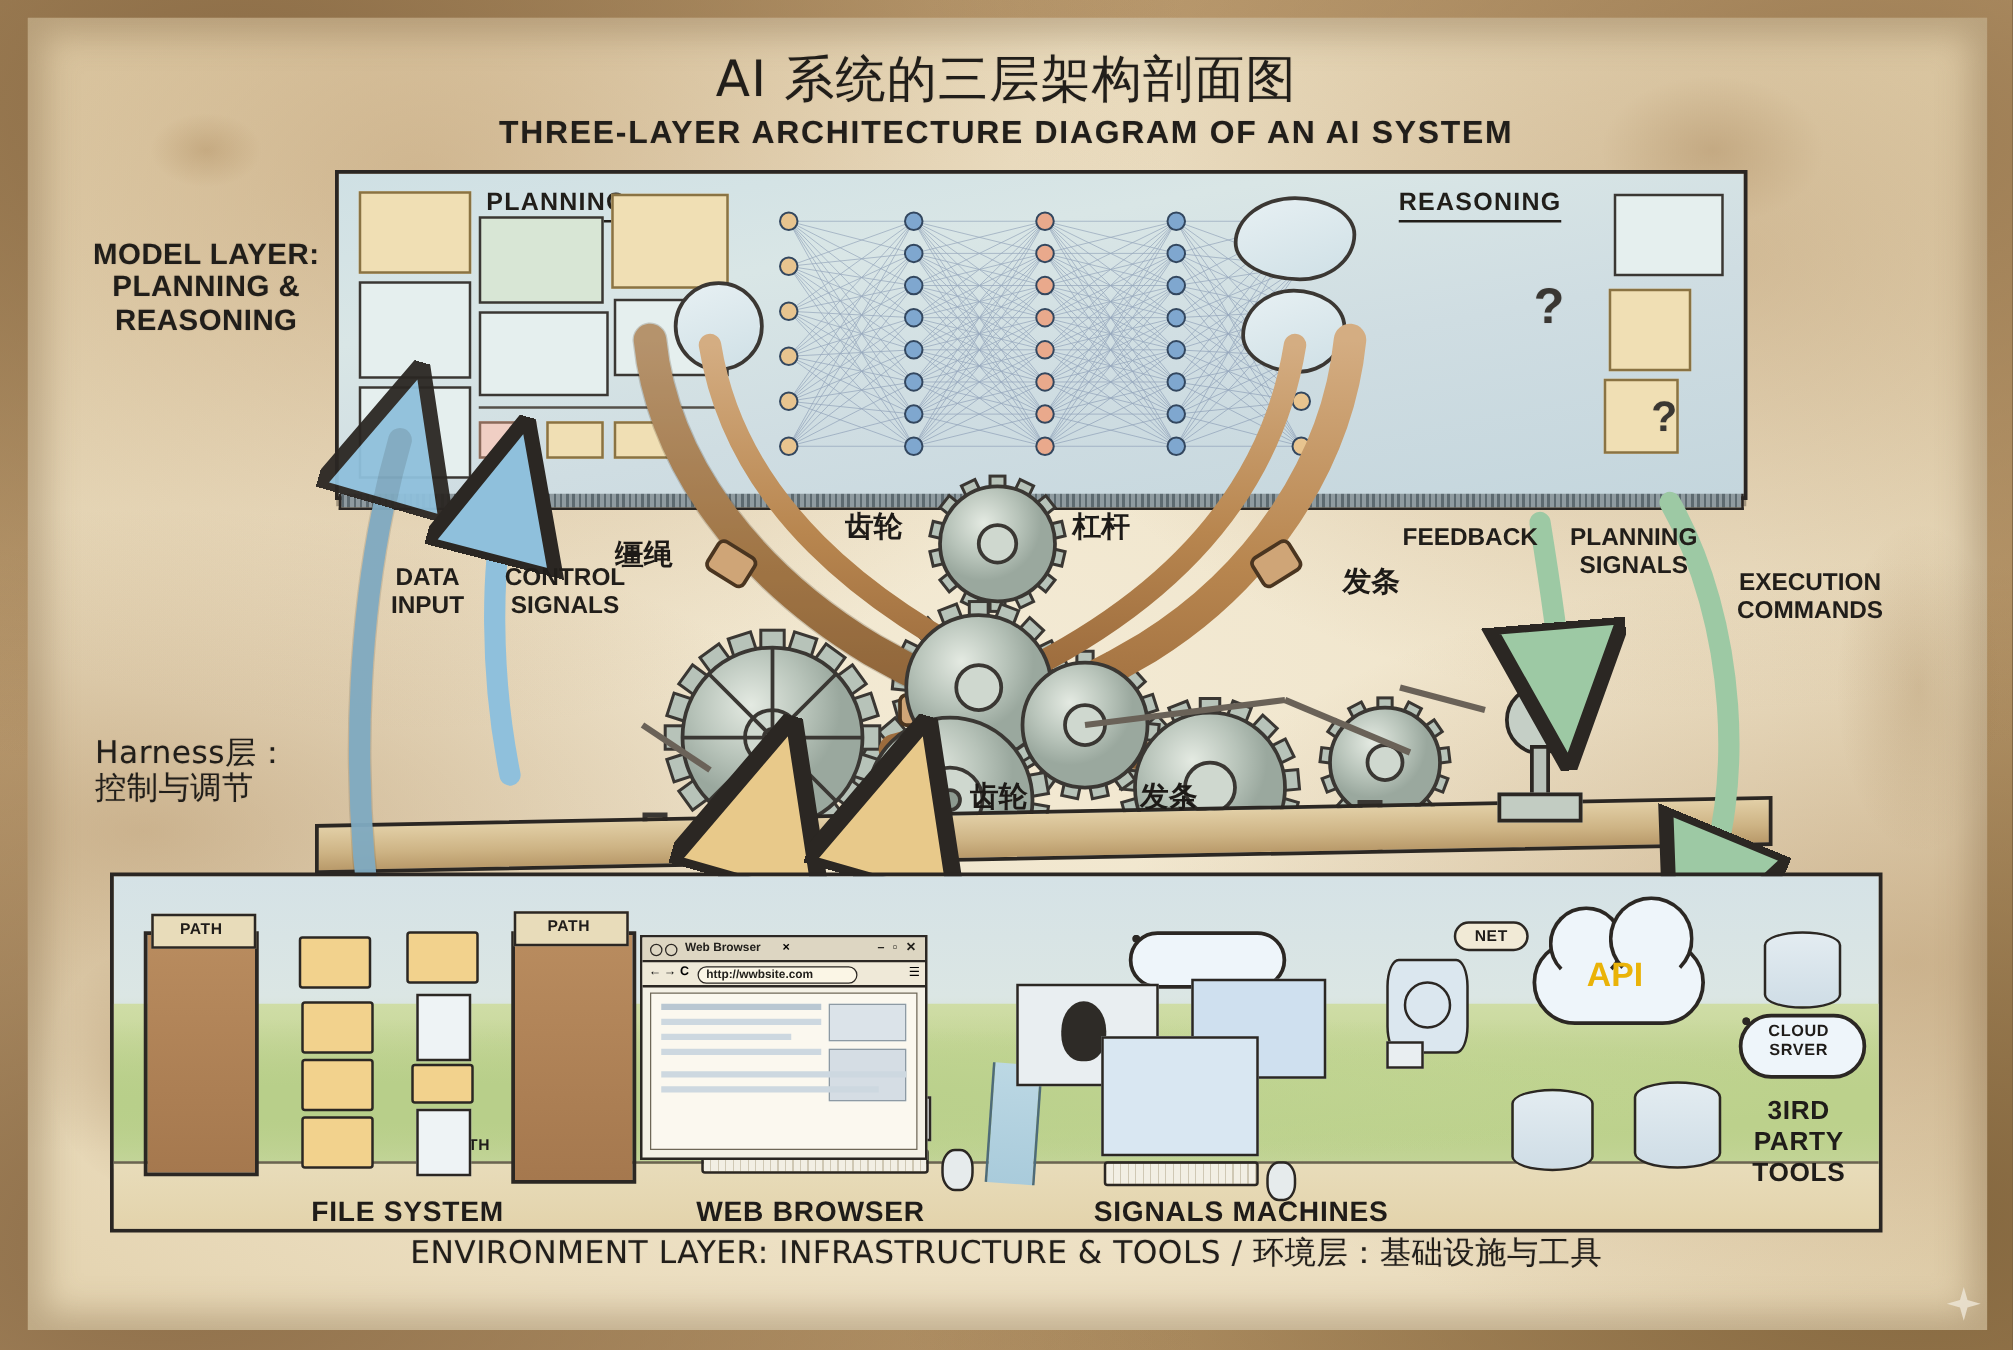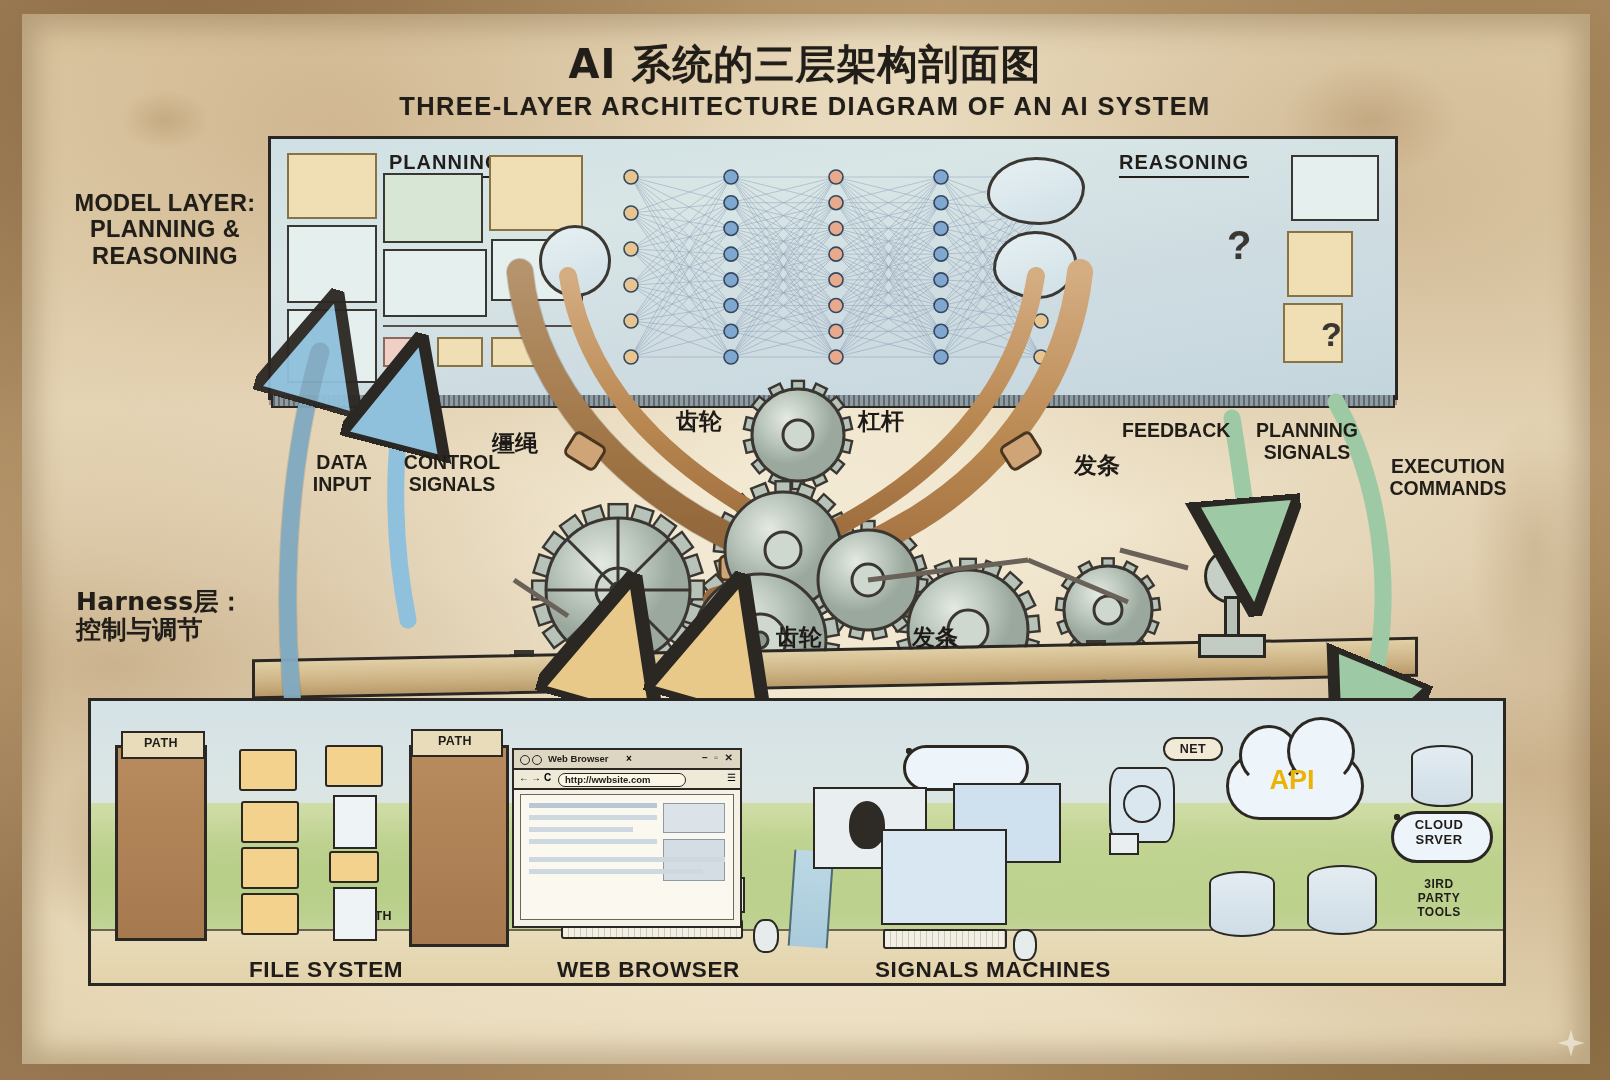--- a/index.html
+++ b/index.html
@@ -33,21 +33,21 @@
       radial-gradient(ellipse 102% 103% at 50% 50%, #000 86%, rgba(0,0,0,.15) 97%, transparent 100%);
             mask-image:
       radial-gradient(ellipse 102% 103% at 50% 50%, #000 86%, rgba(0,0,0,.15) 97%, transparent 100%);
   }
   .stain{position:absolute;border-radius:50%;pointer-events:none;}
   .lbl{
     position:absolute;color:#211e1a;font-weight:700;letter-spacing:.4px;
     line-height:1.12;text-align:center;white-space:pre-line;
     text-shadow:0 0 1px rgba(60,45,30,.25);
   }
-  .cn{font-family:"DejaVu Sans","Liberation Sans",sans-serif;font-weight:700;}
+  .cn{font-family:"DejaVu Sans","Liberation Sans",sans-serif;font-weight:400;}
 
   
   #title-cn{left:0;right:0;top:42px;font-size:40px;letter-spacing:1px;}
   #title-en{left:0;right:0;top:92px;font-size:25.5px;letter-spacing:1.4px;}
 
   
   .model-panel{
     position:absolute;left:268px;top:136px;width:1124px;height:258px;
     background:linear-gradient(170deg,#cfe0e4 0%,#d9e6e6 30%,#cfdde2 60%,#c4d6dd 100%);
     border:3px solid #2a2623;
@@ -797,21 +797,21 @@
     <div class="monk brown" style="left:1036px;top:126px;width:54px;height:138px;"></div>
     <div style="position:absolute;left:1018px;top:132px;width:26px;height:18px;background:#e9eef1;border:2.5px solid #2b2723;"></div>
 
     <div class="db" style="left:1320px;top:44px;width:58px;height:58px;"></div>
     <div class="db" style="left:1118px;top:170px;width:62px;height:62px;"></div>
     <div class="db" style="left:1216px;top:164px;width:66px;height:66px;"></div>
 
     <div class="cloud" style="left:1300px;top:110px;width:96px;height:46px;"></div>
     <div class="tag" style="left:1300px;top:116px;width:96px;font-size:13px;white-space:pre-line;z-index:4;">CLOUD
 SRVER</div>
-    <div class="tag" style="left:1296px;top:176px;width:104px;font-size:12px;white-space:pre-line;line-height:1.18;">3IRD
+    <div class="tag" style="left:1296px;top:176px;width:104px;font-size:21px;white-space:pre-line;line-height:1.18;">3IRD
 PARTY
 TOOLS</div>
 
     <div class="env-cap" style="left:158px;top:256px;">FILE SYSTEM</div>
     <div class="env-cap" style="left:466px;top:256px;">WEB BROWSER</div>
     <div class="env-cap" style="left:784px;top:256px;">SIGNALS MACHINES</div>
   </div>
 
   <div class="cloud" id="api-cloud"></div>
   <div id="api-text">API</div>
@@ -836,18 +836,19 @@
       <div style="position:absolute;left:8px;top:20px;right:76px;height:5px;background:#cdd8e0;"></div>
       <div style="position:absolute;left:8px;top:32px;right:100px;height:5px;background:#cdd8e0;"></div>
       <div style="position:absolute;left:8px;top:44px;right:76px;height:5px;background:#cdd8e0;"></div>
       <div style="position:absolute;right:8px;top:8px;width:60px;height:28px;background:#dbe3e9;border:1.5px solid #8d9aa4;"></div>
       <div style="position:absolute;right:8px;top:44px;width:60px;height:40px;background:#d5dde4;border:1.5px solid #8d9aa4;"></div>
       <div style="position:absolute;left:8px;top:62px;right:8px;height:5px;background:#cdd8e0;"></div>
       <div style="position:absolute;left:8px;top:74px;right:30px;height:5px;background:#cdd8e0;"></div>
     </div>
   </div>
 
+  <div class="lbl cn" id="bottom-caption">ENVIRONMENT LAYER: INFRASTRUCTURE &amp; TOOLS / 环境层：基础设施与工具</div>
 
   <svg class="sparkle" viewBox="0 0 40 40">
     <path d="M20,2 L24,16 L38,20 L24,24 L20,38 L16,24 L2,20 L16,16 Z" fill="#efe9da" opacity=".9"></path>
   </svg>
 
 </div>
 
 </body></html>

